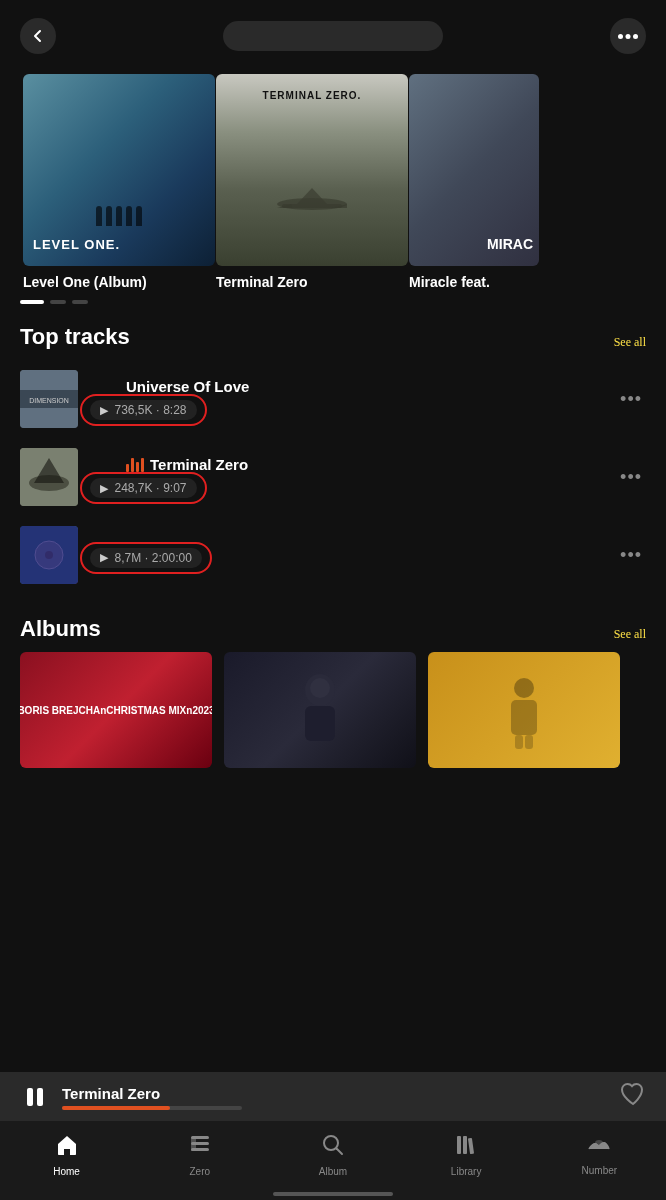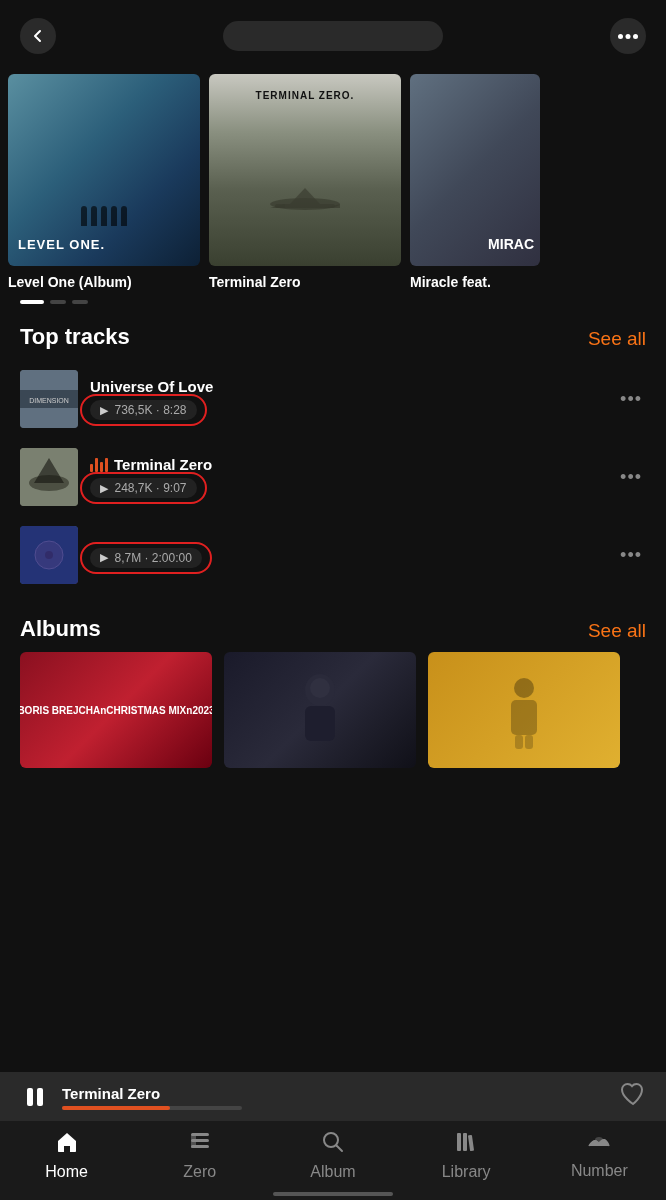--- a/index.html
+++ b/index.html
@@ -41,22 +41,22 @@
       display: flex; align-items: center; justify-content: center;
       cursor: pointer;
       font-size: 18px;
       letter-spacing: 2px;
       color: #fff;
     }
 
     
     .recent-strip {
       display: flex;
-      gap: 9px;
-      padding: 10px 8px 0;
+      gap: 1px;
+      padding: 10px 23px 0;
       overflow: hidden;
       align-items: flex-end;
     }
     .album-card {
       display: flex;
       flex-direction: column;
       align-items: flex-start;
       width: 192px;
       flex-shrink: 0;
     }
@@ -145,23 +145,24 @@
       align-items: flex-end;
       justify-content: space-between;
       padding: 14px 20px 10px;
     }
     .section-title {
       font-size: 22px;
       font-weight: 700;
       color: #fff;
     }
     .see-all {
-      font-size: 19px;
-      color: #f97316;
+      font-size: 12px;
+      color: #fde047;
       cursor: pointer;
+      font-family: Liberation Serif, serif;
     }
 
     
     .track-list {
       padding: 0 20px;
       display: flex;
       flex-direction: column;
       gap: 0;
     }
     .track-item {
@@ -189,20 +190,21 @@
       background: linear-gradient(135deg, #1a4080 0%, #4060a0 50%, #603060 100%);
     }
     .track-info {
       flex: 1;
       min-width: 0;
     }
     .track-title-row {
       display: flex;
       align-items: center;
       gap: 6px;
+      margin-left: 36px;
     }
     .track-playing-icon {
       display: flex;
       align-items: flex-end;
       gap: 2px;
       height: 14px;
     }
     .bar {
       width: 3px;
       background: #e05020;
@@ -355,21 +357,21 @@
       gap: 4px;
       cursor: pointer;
       color: #888;
       width: 60px;
     }
     .nav-item.active { color: #fff; }
     .nav-icon {
       font-size: 22px;
     }
     .nav-label {
-      font-size: 16px;
+      font-size: 10px;
     }
 
     
     .home-indicator {
       position: absolute;
       bottom: 4px;
       left: 50%;
       transform: translateX(-50%);
       width: 120px;
       height: 4px;

